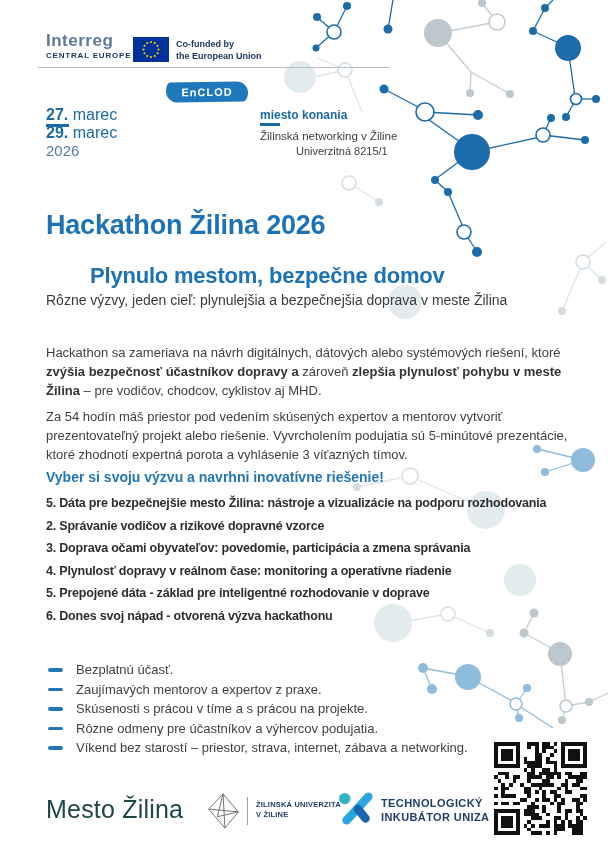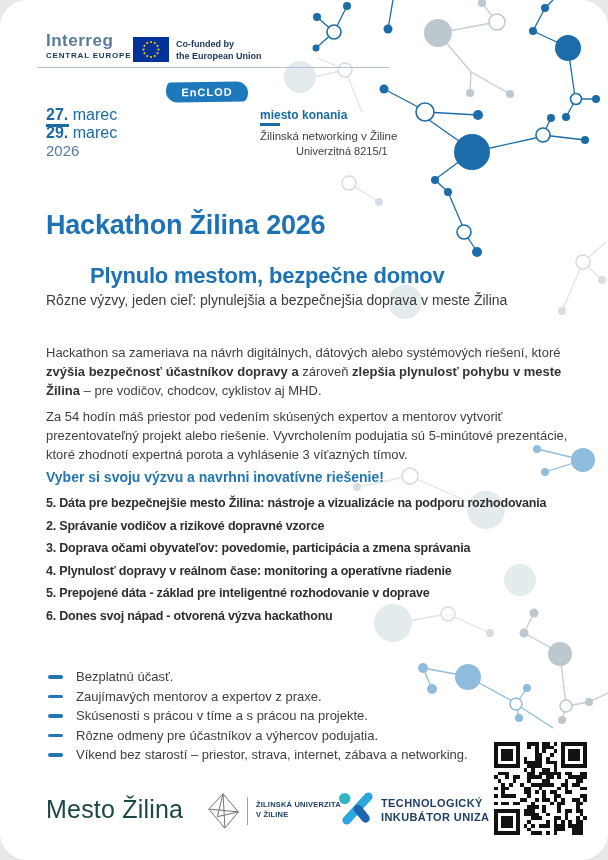--- a/index.html
+++ b/index.html
@@ -1,17 +1,17 @@
 <!DOCTYPE html>
 <html><head>
 <meta charset="utf-8">
 <style>
   html,body{margin:0;padding:0;background:#e8e8e8;}
   #page{position:relative;width:608px;height:860px;background:#ffffff;overflow:hidden;
-        font-family:"Liberation Sans",sans-serif;color:#3f3f3f;margin:0 auto;border-radius:27px;}
+        font-family:"Liberation Sans",sans-serif;color:#3f3f3f;margin:0 auto;}
   .abs{position:absolute;}
   #net{position:absolute;inset:0;pointer-events:none;}
 
   
   .ir-brand{font-size:17px;font-weight:bold;color:#5b7b9c;letter-spacing:.5px;line-height:18px;}
   .ir-sub{font-size:8px;font-weight:bold;color:#16365c;letter-spacing:.8px;margin-top:1px;}
   .eu-text{font-size:9px;font-weight:bold;color:#16365c;line-height:11.5px;}
   .rule{left:38px;top:67px;width:352px;height:1px;background:#b4c1cd;}
   .badge{left:166px;top:82px;width:82px;height:20px;background:#1e78bc;color:#fff;
          font-size:11px;font-weight:bold;letter-spacing:1px;text-align:center;line-height:20px;
@@ -37,21 +37,21 @@
   .para b{color:#333;}
   #p1{top:343px;} #p2{top:407px;}
 
   .sec-head{font-size:14px;font-weight:bold;color:#2276b4;}
   #ch-head{left:46px;top:469px;}
   .ch-list{left:46px;top:496px;}
   .ch-item{font-size:12.5px;font-weight:bold;color:#2e2e2e;letter-spacing:-.2px;
            white-space:nowrap;margin-bottom:8.5px;}
 
   #bn-head{left:46px;top:640px;}
-  .bn-list{left:48px;top:663px;margin-top:7px;}
+  .bn-list{left:48px;top:663px;}
   .bn-item{display:flex;align-items:flex-start;margin-bottom:6.5px;font-size:13px;color:#3f3f3f;line-height:13px;}
   .dash{flex:0 0 15px;height:3.5px;border-radius:2px;background:#2276b4;margin:5px 13px 0 0;}
 
   
   .city{left:46px;top:795px;font-size:25px;font-weight:normal;color:#1d4747;letter-spacing:.2px;}
   .uni-divider{left:247px;top:797px;width:1px;height:28px;background:#9aa3ab;}
   .uni-text{left:256px;top:800px;font-size:7.5px;font-weight:bold;color:#1e3f66;letter-spacing:.2px;line-height:10px;}
   .ink-text{left:381px;top:797px;font-size:11px;font-weight:bold;color:#1e3f66;letter-spacing:.4px;line-height:13.5px;}
 
   #qr-box{left:494px;top:742px;width:93px;height:93px;}

